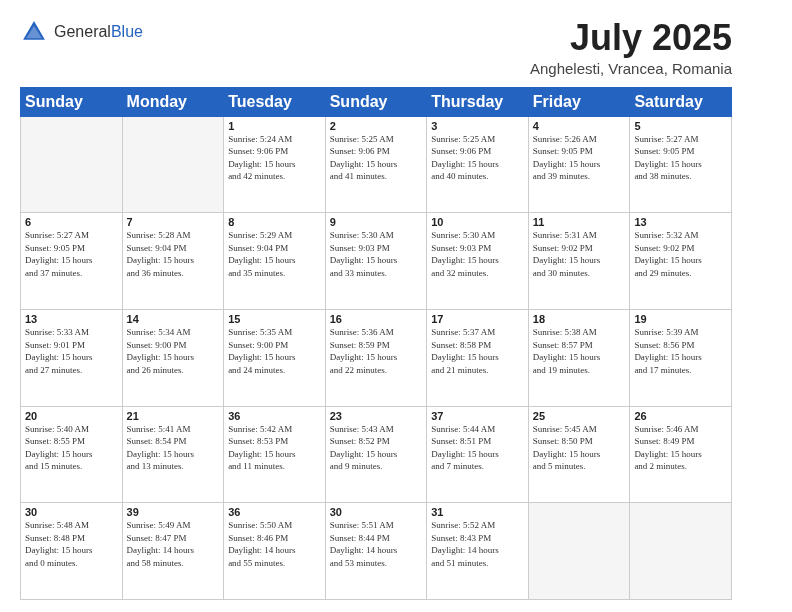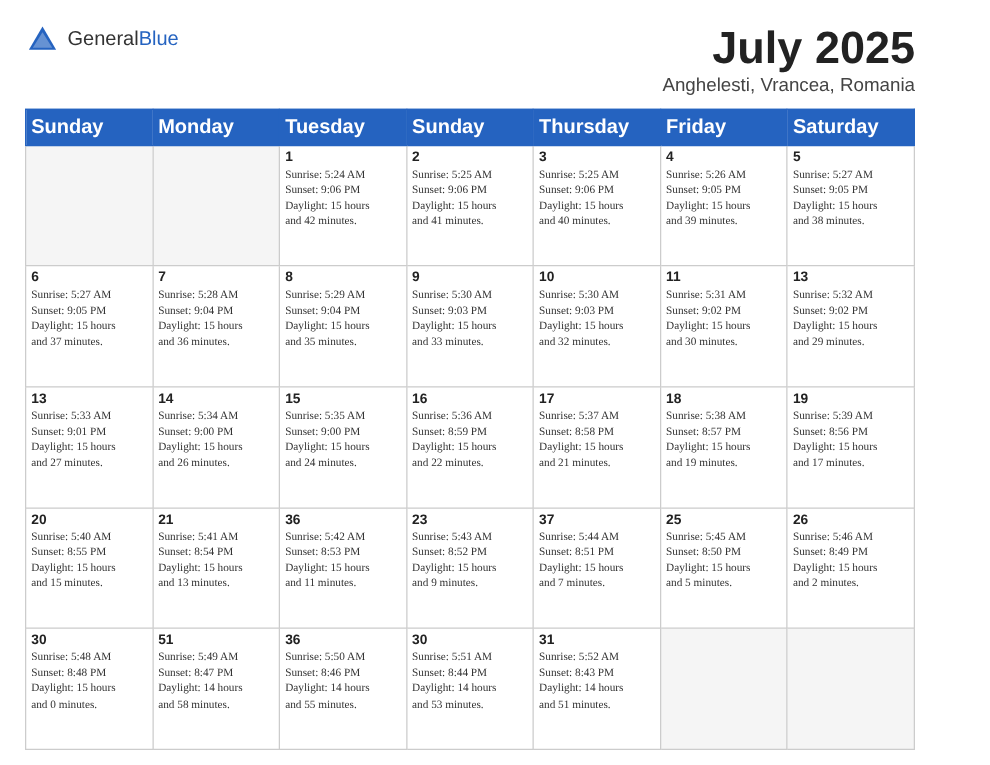--- a/index.html
+++ b/index.html
@@ -238,21 +238,21 @@
             <div class="day-num">26</div>
             <div class="day-info">Sunrise: 5:46 AM<br>Sunset: 8:49 PM<br>Daylight: 15 hours<br>and 2 minutes.</div>
           </td>
         </tr>
         <tr class="week-row">
           <td>
             <div class="day-num">30</div>
             <div class="day-info">Sunrise: 5:48 AM<br>Sunset: 8:48 PM<br>Daylight: 15 hours<br>and 0 minutes.</div>
           </td>
           <td>
-            <div class="day-num">51</div>
+            <div class="day-num">39</div>
             <div class="day-info">Sunrise: 5:49 AM<br>Sunset: 8:47 PM<br>Daylight: 14 hours<br>and 58 minutes.</div>
           </td>
           <td>
             <div class="day-num">36</div>
             <div class="day-info">Sunrise: 5:50 AM<br>Sunset: 8:46 PM<br>Daylight: 14 hours<br>and 55 minutes.</div>
           </td>
           <td>
             <div class="day-num">30</div>
             <div class="day-info">Sunrise: 5:51 AM<br>Sunset: 8:44 PM<br>Daylight: 14 hours<br>and 53 minutes.</div>
           </td>

